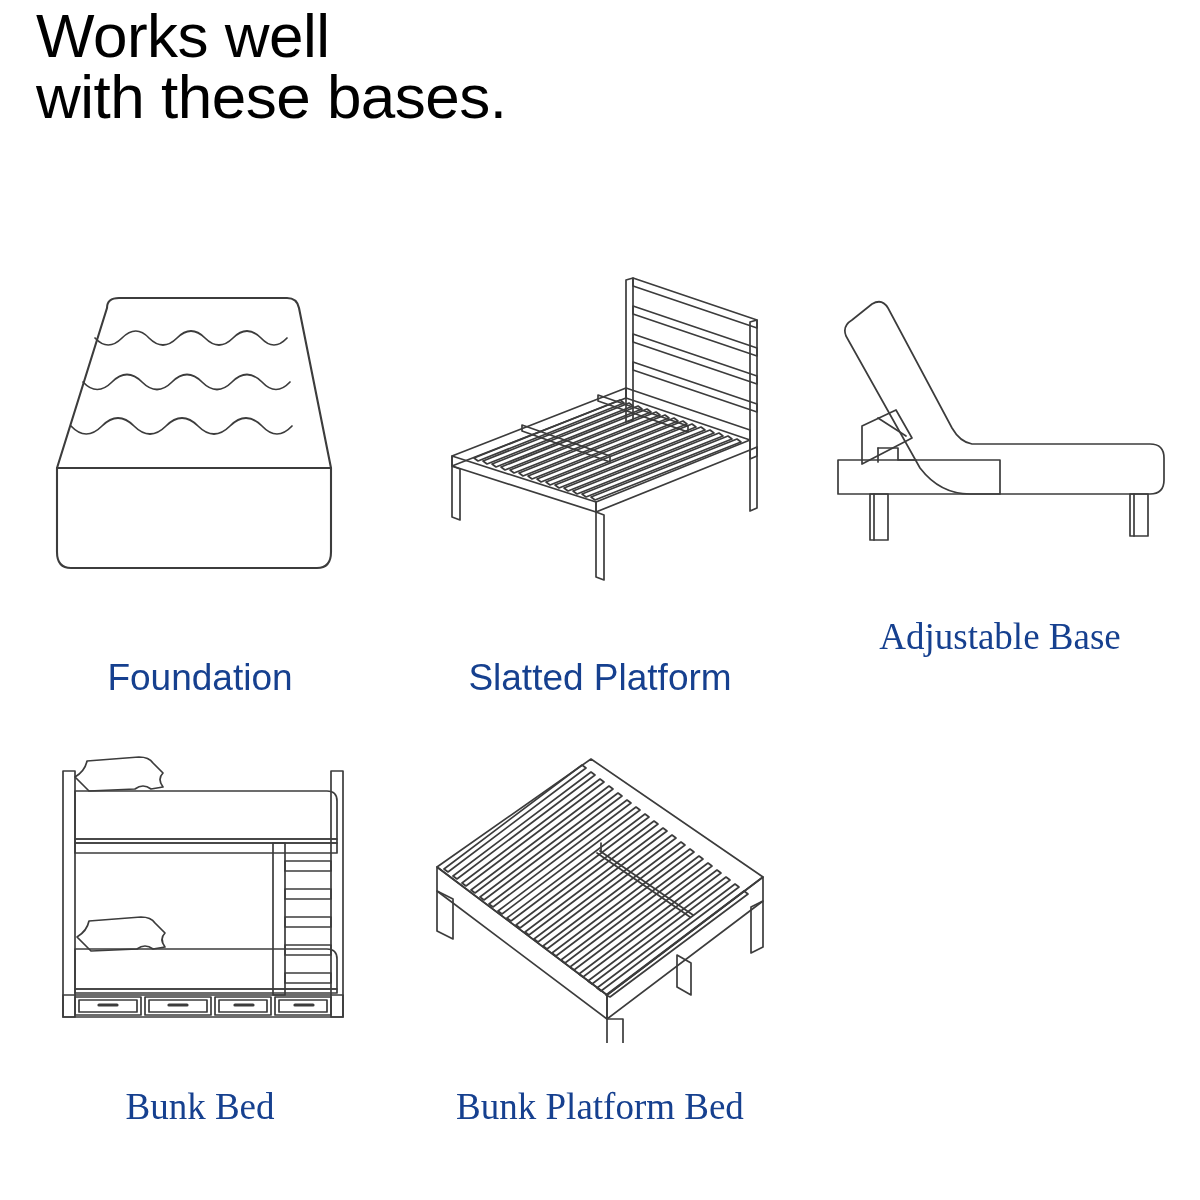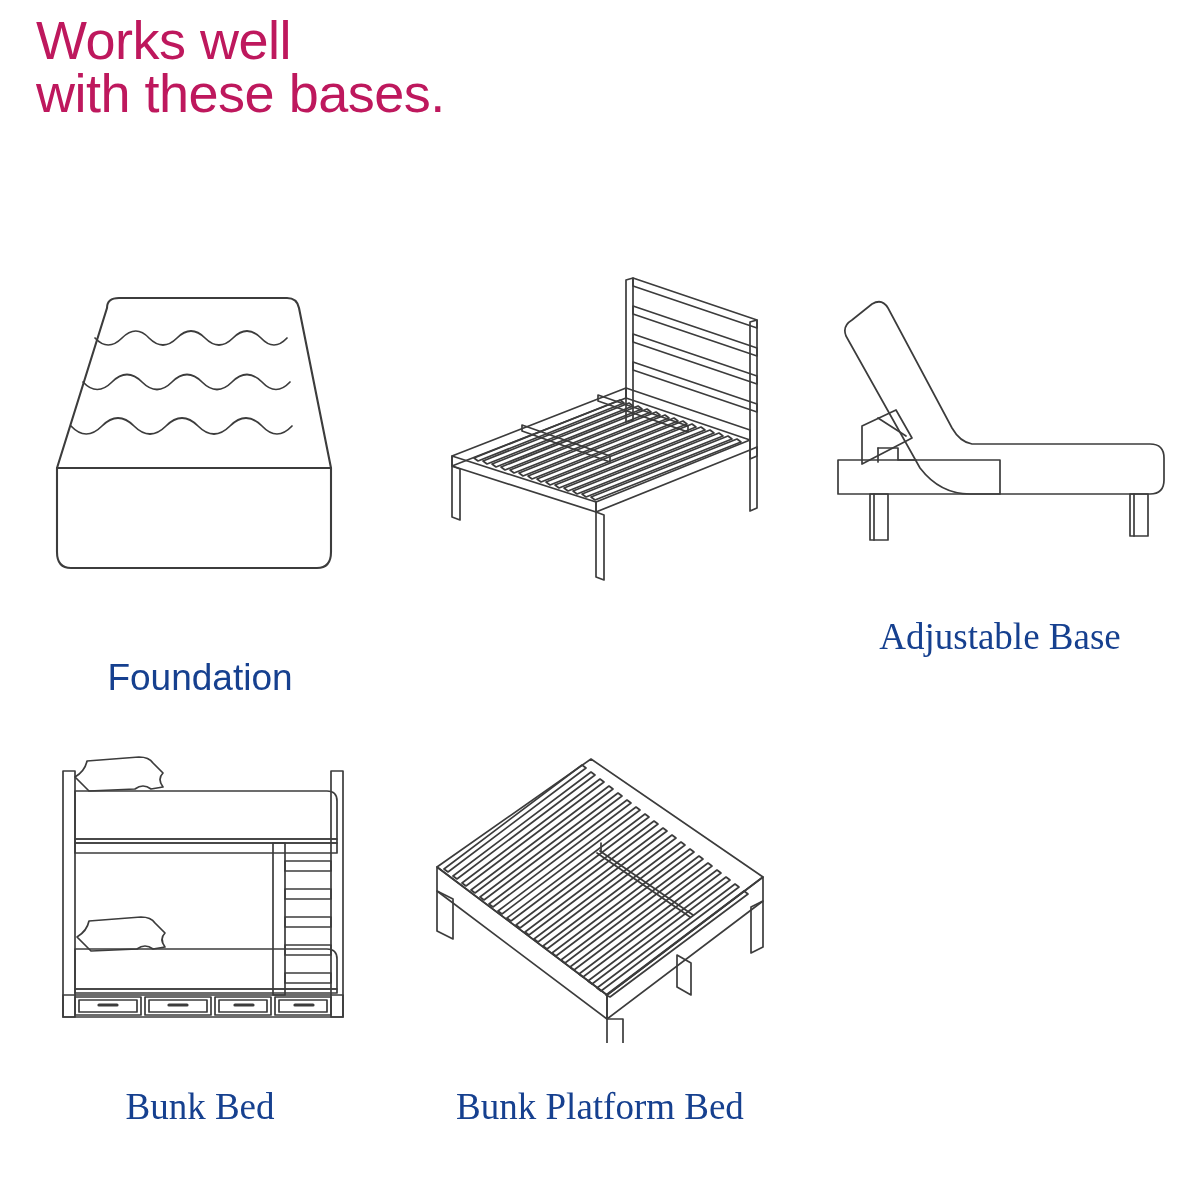--- a/index.html
+++ b/index.html
@@ -12,24 +12,24 @@
   }
   #page {
     position: relative;
     width: 1200px;
     height: 1200px;
     background: #ffffff;
   }
   #headline {
     position: absolute;
     left: 36px;
-    top: 14px;
+    top: 6px;
     width: 760px;
-    color: #be185d;
-    font-size: 54px;
+    color: #000000;
+    font-size: 62px;
     line-height: 0.98;
     font-weight: 400;
     letter-spacing: -0.5px;
     white-space: pre-line;
   }
   .grid {
     position: absolute;
     left: 0;
     top: 250px;
     width: 1200px;
@@ -146,20 +146,21 @@
 
             <path d="M168,135 L258,166 L258,172 L168,141 Z"></path>
             <path d="M92,165 L180,196 L180,202 L92,171 Z"></path>
 
             <path d="M22,206 L30,209 L30,260 L22,257 Z"></path>
             <path d="M166,252 L174,255 L174,320 L166,317 Z"></path>
             <path d="M320,190 L327,187 L327,248 L320,251 Z"></path>
           </g>
         </svg>
       </div>
+      <div class="caption">Slatted Platform</div>
     </div>
 
 
     <div class="cell r2">
       <div class="art">
         <svg width="360" height="290" viewBox="0 0 360 290" aria-hidden="true">
           <g class="ln-thin">
 
             <path d="M26,58 Q22,48 32,42 L52,26 Q62,20 68,30 L132,150 Q140,164 152,166 L330,166 Q344,166 344,180 L344,202 Q344,216 330,216 L150,216 Q120,216 100,190 L26,58 Z"></path>
 

